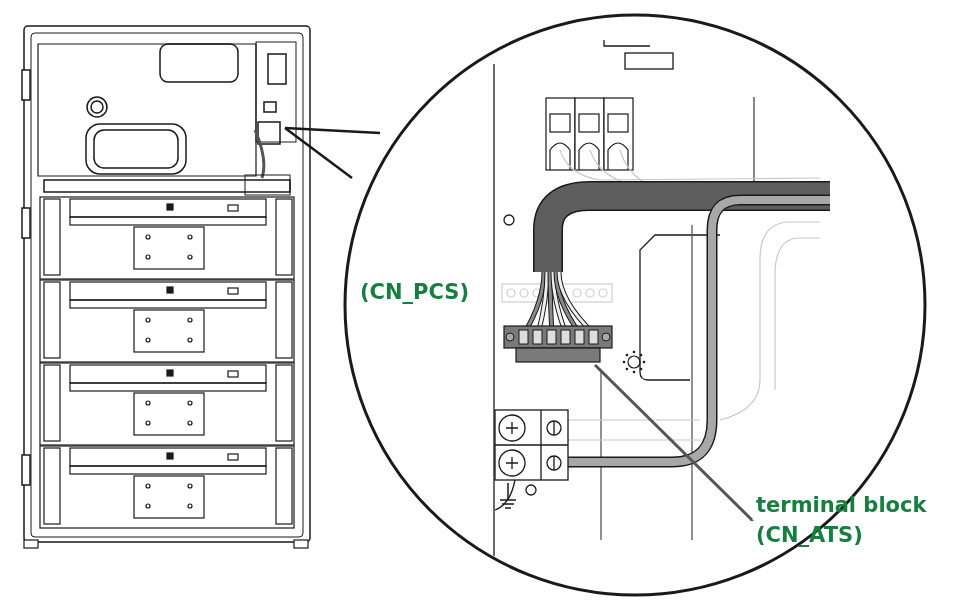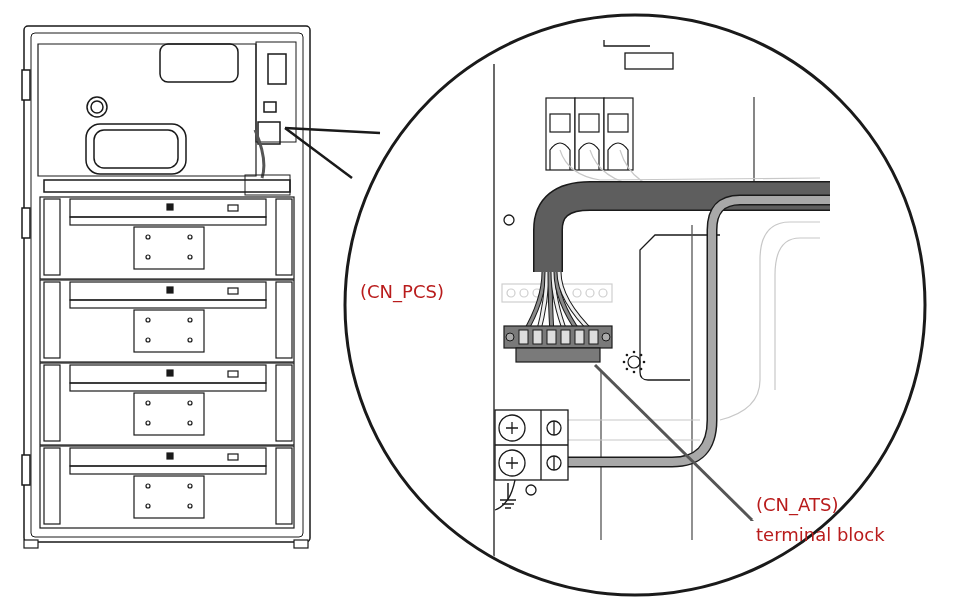--- a/index.html
+++ b/index.html
@@ -1,18 +1,18 @@
 <!DOCTYPE html>
 <html><head>
 <meta charset="utf-8">
 <style>
   html,body{margin:0;padding:0;background:#fff;}
   body{width:965px;height:604px;position:relative;overflow:hidden;font-family:"DejaVu Sans","Liberation Sans",sans-serif;}
   svg{position:absolute;left:0;top:0;}
-  .label{position:absolute;color:#b91c1c;font-size:18px;line-height:30px;white-space:nowrap;font-family:"DejaVu Sans","Liberation Sans",sans-serif;}
+  .label{position:absolute;color:#15803d;font-size:21px;line-height:30px;white-space:nowrap;font-family:"DejaVu Sans","Liberation Sans",sans-serif;font-weight:bold;}
   #lbl-pcs{left:360px;top:277px;}
   #lbl-ats{left:756px;top:490px;}
 </style>
 </head>
 <body>
 
 <svg width="965" height="604" viewBox="0 0 965 604" xmlns="http://www.w3.org/2000/svg">
 
   <g fill="none" stroke="#1a1a1a" stroke-width="1.5">
     <rect x="24" y="26" width="286" height="516" rx="4"></rect>
@@ -230,15 +230,15 @@
       <line x1="505" y1="508" x2="511" y2="508"></line>
     </g>
 
     <line x1="595" y1="365" x2="752" y2="520" stroke="#555" stroke-width="3"></line>
   </g>
   <line x1="752" y1="520" x2="752" y2="521" stroke="#555" stroke-width="3"></line>
 </svg>
 
 <div class="label" id="lbl-pcs">(CN_PCS)</div>
 <div class="label" id="lbl-ats">
+  <div>terminal block</div>
   <div>(CN_ATS)</div>
-  <div>terminal block</div>
 </div>
 
 </body></html>

